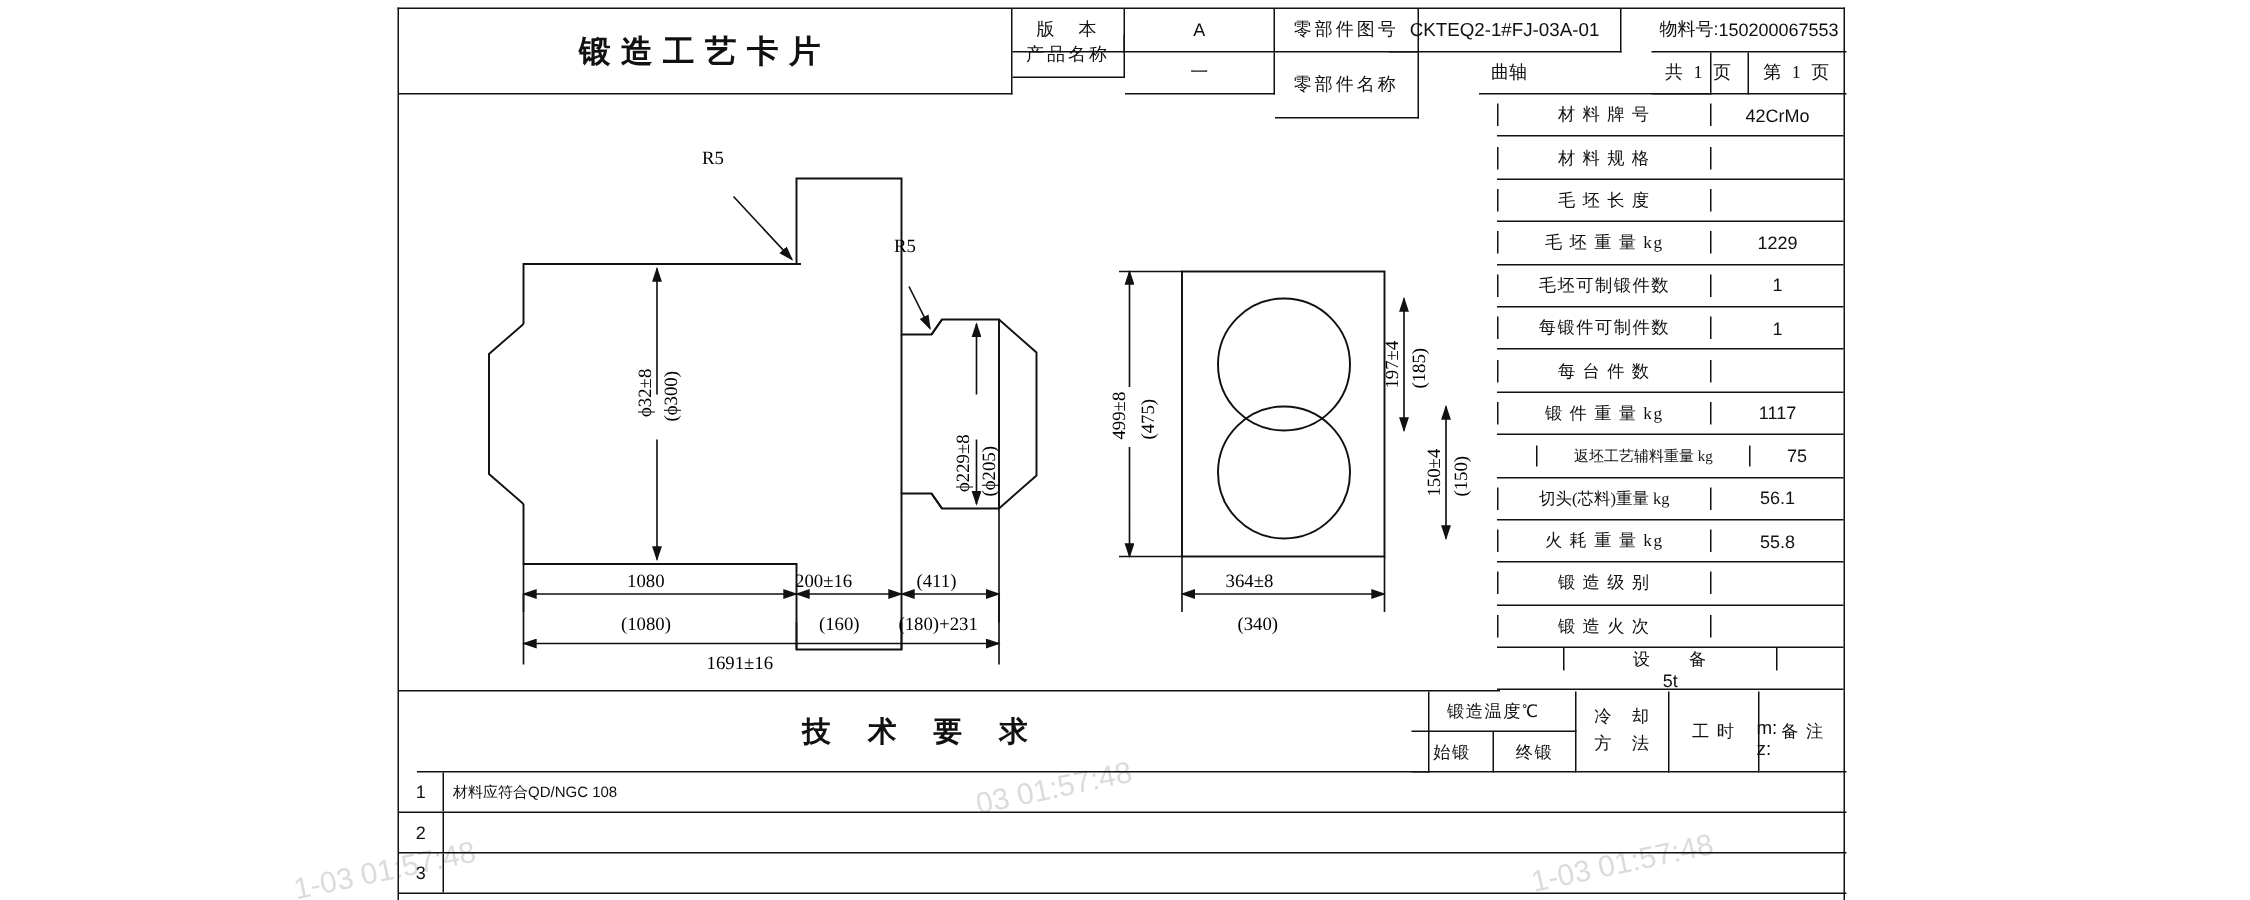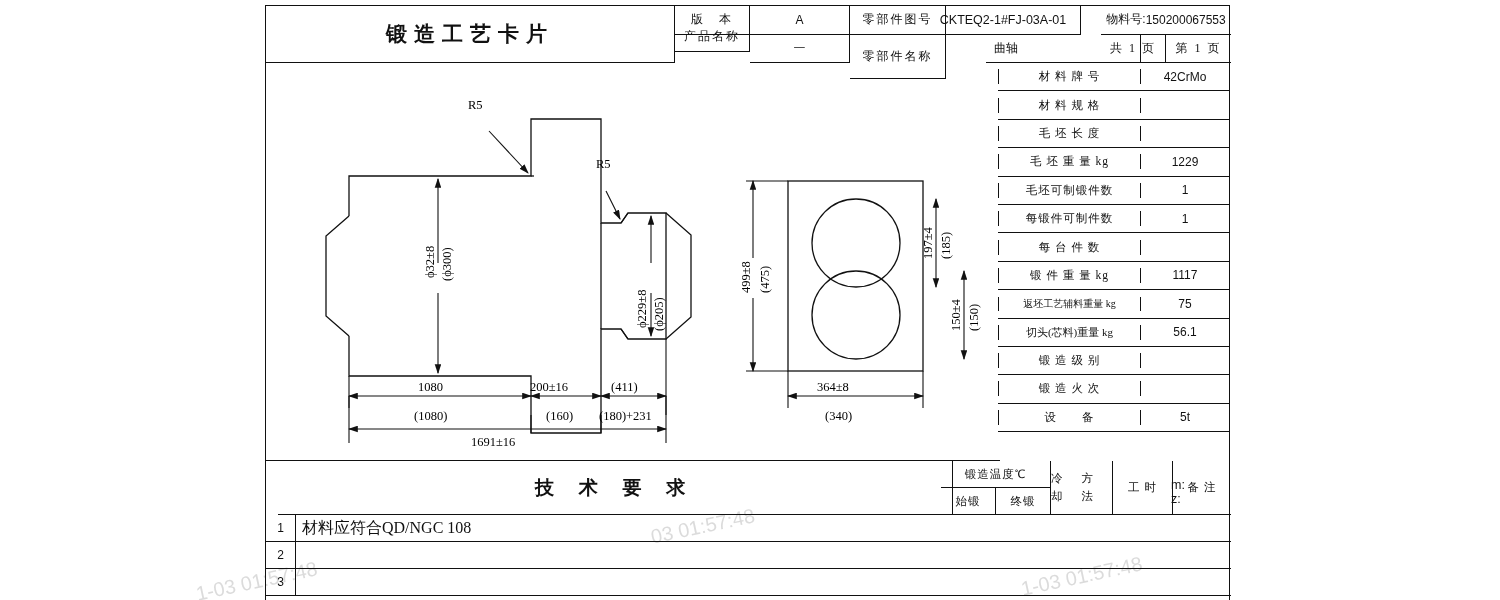--- a/index.html
+++ b/index.html
@@ -26,21 +26,21 @@
               display:flex; align-items:center; justify-content:center; font-size:12px; }
   .cardtitle { position:absolute; left:0; top:0; width:409px; height:57px;
                border-right:1px solid #111; border-bottom:1.5px solid #111;
                display:flex; align-items:center; justify-content:center;
                font-size:21px; font-weight:bold; letter-spacing:7px;
                font-family:"Liberation Serif", serif; }
   .lbl { font-family:"Liberation Serif", serif; letter-spacing:2px; }
   
   .rt { position:absolute; right:0; top:57px; width:231px; height:398px; }
   .rt .row { display:flex; height:28.4px; border-bottom:1px solid #111;align-items:center; }
-  .rt .row:last-child { border-bottom:1.5px solid #111; }
+  .rt .row:last-child { border-bottom:1.5px solid #111;flex-direction:column; }
   .rt .k { width:143px; border-right:1px solid #111; border-left:1px solid #111;
            display:flex; align-items:center; justify-content:center;
            font-size:11.5px; font-family:"Liberation Serif", serif; letter-spacing:1px; }
   .rt .v { flex:1; display:flex; align-items:center; justify-content:center; font-size:12px; }
   
   .draw { position:absolute; left:0; top:57px; width:734px; height:398px;
           border-bottom:1.5px solid #111; }
   
   .tr { position:absolute; left:0; top:455px; width:965px; height:145px; }
   .trhead { position:absolute; left:0; top:0; width:965px; height:54px; }
@@ -50,22 +50,22 @@
              font-size:19px; font-weight:bold; letter-spacing:10px;
              font-family:"Liberation Serif", serif; }
   .hcell { position:absolute; border-right:1px solid #111;
            display:flex; align-items:center; justify-content:center;
            font-size:11.5px; font-family:"Liberation Serif", serif; letter-spacing:1px; }
   .trrow { position:absolute; left:0; width:965px; height:27px; border-bottom:1px solid #111; }
   .trrow .num { position:absolute; left:0; top:0; width:30px; height:100%;
                 border-right:1px solid #111; display:flex; align-items:center;
                 justify-content:center; font-size:12px; }
   .trrow .txt { position:absolute; left:30px; top:0; right:0; height:100%;
-                display:flex; align-items:center; padding-left:6px; font-size:16px;
-                font-family:Liberation Serif, serif; }
+                display:flex; align-items:center; padding-left:6px; font-size:10px;
+                font-family:Liberation Sans, sans-serif; }
   .wm { position:absolute; font-size:20px; color:#c9c9c9; opacity:.65;
         transform:rotate(-12deg); font-family:"Liberation Sans", sans-serif;
         pointer-events:none; white-space:nowrap; }
   .dim { font-size:12.5px; font-family:"Liberation Serif", serif; }
   .mz { position:absolute; left:905px; top:415px; font-size:12.5px; }
 </style>
 </head>
 <body>
 
 <div class="wm" style="left:195px; top:570px;">1-03 01:57:48</div>
@@ -121,26 +121,30 @@
       </div>
     <div class="row">
         <div class="k">每 台 件 数</div>
         <div class="v"></div>
       </div>
     <div class="row">
         <div class="k">锻 件 重 量 kg</div>
         <div class="v">1117</div>
       </div>
     <div class="row">
-        <div class="k" style="font-size:10px; letter-spacing:0;">返坯工艺辅料重量 kg</div>
+        <div class="k" style="font-size:10px; letter-spacing:0;margin-left:26px;">返坯工艺辅料重量 kg</div>
         <div class="v">75</div>
       </div>
     <div class="row">
         <div class="k" style="font-size:11px; letter-spacing:0;">切头(芯料)重量 kg</div>
         <div class="v">56.1</div>
+      </div>
+    <div class="row">
+        <div class="k">火 耗 重 量 kg</div>
+        <div class="v">55.8</div>
       </div>
     <div class="row">
         <div class="k">锻 造 级 别</div>
         <div class="v"></div>
       </div>
     <div class="row">
         <div class="k">锻 造 火 次</div>
         <div class="v"></div>
       </div>
     <div class="row">
@@ -253,21 +257,21 @@
   </div>
 
   <div class="tr">
     <div class="trhead">
       <div class="trtitle">技 术 要 求</div>
 
       <div class="hcell" style="left:675px; top:0; width:110px; height:27px; border-bottom:1px solid #111;">锻造温度℃</div>
       <div class="hcell" style="left:675px; top:27px; width:55px; height:27px; border-bottom:1.5px solid #111;">始锻</div>
       <div class="hcell" style="left:730px; top:27px; width:55px; height:27px; border-bottom:1.5px solid #111;">终锻</div>
 
-      <div class="hcell" style="left:785px; top:0; width:62px; height:54px; border-bottom:1.5px solid #111; flex-direction:row; line-height:1.5;">
+      <div class="hcell" style="left:785px; top:0; width:62px; height:54px; border-bottom:1.5px solid #111; flex-direction:column; line-height:1.5;">
         <span>冷　却</span>
         <span>方　法</span>
       </div>
       <div class="hcell" style="left:847px; top:0; width:60px; height:54px; border-bottom:1.5px solid #111;">工 时</div>
       <div class="hcell" style="left:907px; top:0; width:58px; height:54px; border-right:none; border-bottom:1.5px solid #111;">备 注</div>
     </div>
 
     <div class="trrow" style="top:54px;">
       <div class="num">1</div>
       <div class="txt">材料应符合QD/NGC 108</div>

